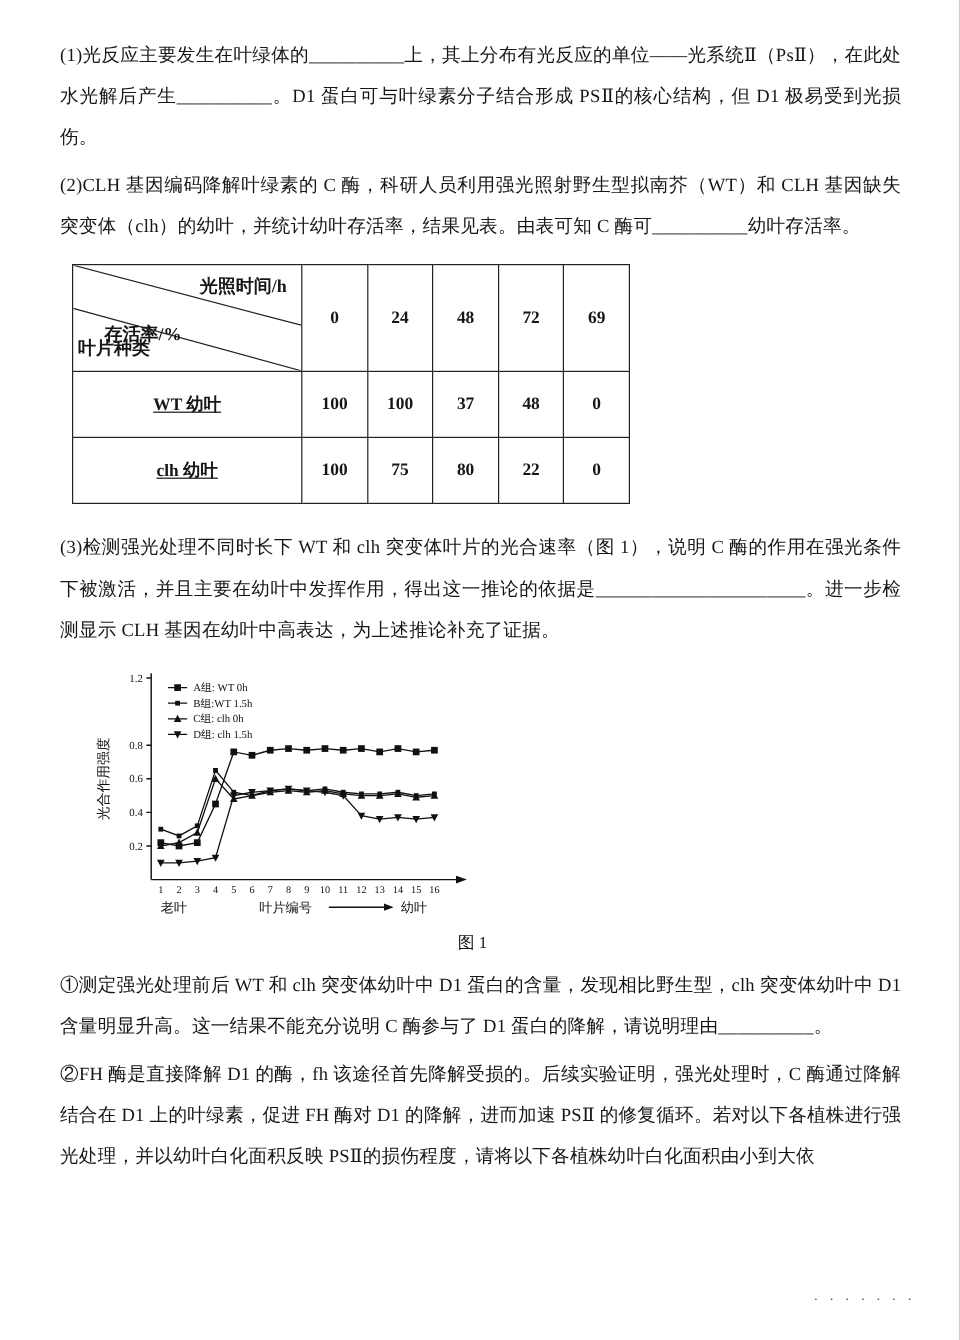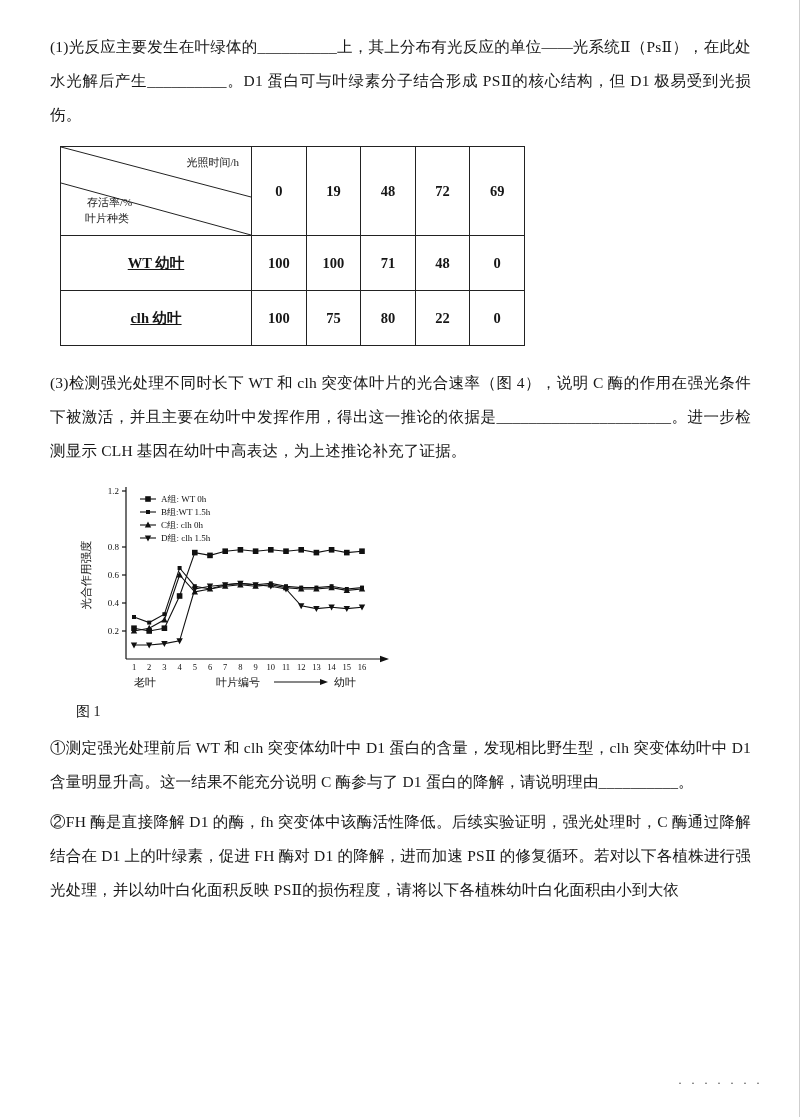--- a/index.html
+++ b/index.html
@@ -7,85 +7,86 @@
   .page{position:relative;width:800px;height:1117px;box-sizing:border-box;padding:30px 48px 20px 50px;border-right:1px solid #cfcfcf;}
   .para{margin:0 0 6px 0;font-size:15.5px;line-height:2.2;text-align:justify;letter-spacing:0.2px;}
   
   table.survival{border-collapse:collapse;margin:14px 0 20px 10px;table-layout:fixed;width:465px;font-weight:bold;font-size:14.5px;}
   table.survival td{border:1px solid #222;text-align:center;vertical-align:middle;padding:0;}
   table.survival tr td:first-child{width:190px;}
   table.survival tr.hdr td{height:88px;}
   table.survival tr.datarow td{height:54px;}
   td.corner{position:relative;overflow:hidden;}
   td.corner svg{position:absolute;left:0;top:0;width:100%;height:100%;}
-  td.corner span{position:absolute;font-size:11px;font-weight:normal;white-space:nowrap;}
+  td.corner span{position:absolute;font-size:15px;font-weight:bold;white-space:nowrap;}
   .c-top{right:12px;top:8px;}
   .c-mid{left:26px;top:48px;}
-  .c-bot{left:24px;bottom:9px;}
+  .c-bot{left:4px;bottom:9px;}
   .row-label{text-decoration:underline;}
   
   .figure{margin:10px 0 10px 26px;width:340px;}
   .figure svg{display:block;}
   .figure svg text{fill:#111;font-family:"Liberation Serif","DejaVu Serif",serif;}
-  .fig-caption{width:330px;text-align:left;font-size:14px;margin-top:2px;}
+  .fig-caption{width:330px;text-align:right;font-size:14px;margin-top:2px;}
   .ax{stroke:#111;stroke-width:1.2;}
   .ln{fill:none;stroke:#111;stroke-width:1.1;}
   .t8{font-size:8.5px;}
   .t9{font-size:9px;}
   .t10{font-size:11px;}
   .t11{font-size:11.5px;}
   
   .cut-dots{position:absolute;right:36px;bottom:26px;font-size:12px;letter-spacing:3px;color:#444;}
 </style>
 </head>
 <body>
 
 <div class="page">
 
   <p class="para">(1)光反应主要发生在叶绿体的__________上，其上分布有光反应的单位——光系统Ⅱ（PsⅡ），在此处水光解后产生__________。D1 蛋白可与叶绿素分子结合形成 PSⅡ的核心结构，但 D1 极易受到光损伤。</p>
 
+  <p class="para">(2)CLH 基因编码降解叶绿素的 C 酶，科研人员利用强光照射野生型拟南芥（WT）和 CLH 基因缺失突变体（clh）的幼叶，并统计幼叶存活率，结果见表。由表可知 C 酶可__________幼叶存活率。</p>
 
   <table class="survival">
     <tbody>
       <tr class="hdr">
         <td class="corner">
           <svg viewBox="0 0 190 88" preserveAspectRatio="none">
             <line x1="0" y1="0" x2="190" y2="50" stroke="#222" stroke-width="1"></line>
             <line x1="0" y1="36" x2="190" y2="88" stroke="#222" stroke-width="1"></line>
           </svg>
           <span class="c-top">光照时间/h</span>
           <span class="c-mid">存活率/%</span>
           <span class="c-bot">叶片种类</span>
         </td>
       <td>0</td>
-          <td>19</td>
+          <td>24</td>
           <td>48</td>
           <td>72</td>
           <td>69</td>
         </tr>
     <tr class="datarow">
           <td><span class="row-label">WT 幼叶</span></td>
           <td>100</td>
           <td>100</td>
-          <td>71</td>
+          <td>37</td>
           <td>48</td>
           <td>0</td>
         </tr>
         <tr class="datarow">
           <td><span class="row-label">clh 幼叶</span></td>
           <td>100</td>
           <td>75</td>
           <td>80</td>
           <td>22</td>
           <td>0</td>
         </tr>
       </tbody>
   </table>
 
-  <p class="para">(3)检测强光处理不同时长下 WT 和 clh 突变体叶片的光合速率（图 4），说明 C 酶的作用在强光条件下被激活，并且主要在幼叶中发挥作用，得出这一推论的依据是______________________。进一步检测显示 CLH 基因在幼叶中高表达，为上述推论补充了证据。</p>
+  <p class="para">(3)检测强光处理不同时长下 WT 和 clh 突变体叶片的光合速率（图 1），说明 C 酶的作用在强光条件下被激活，并且主要在幼叶中发挥作用，得出这一推论的依据是______________________。进一步检测显示 CLH 基因在幼叶中高表达，为上述推论补充了证据。</p>
 
   <div class="figure">
     <svg width="330" height="222" viewBox="0 0 330 222">
         <line x1="50" y1="8" x2="50" y2="180" class="ax"></line>
         <line x1="50" y1="180" x2="306" y2="180" class="ax"></line>
         <polygon points="313,180 304,176.8 304,183.2" fill="#111"></polygon>
         <line x1="46" y1="152" x2="50" y2="152" class="ax"></line>
         <text x="43" y="155" text-anchor="end" class="t9">0.2</text>
         <line x1="46" y1="124" x2="50" y2="124" class="ax"></line>
         <text x="43" y="127" text-anchor="end" class="t9">0.4</text>
@@ -197,17 +198,17 @@
         <line x1="198" y1="203" x2="246" y2="203" class="ax"></line>
         <polygon points="252,203 244,200 244,206" fill="#111"></polygon>
         <text x="258" y="207" class="t10">幼叶</text>
       </svg>
     <div class="fig-caption">图 1</div>
   </div>
 
 
   <p class="para">①测定强光处理前后 WT 和 clh 突变体幼叶中 D1 蛋白的含量，发现相比野生型，clh 突变体幼叶中 D1 含量明显升高。这一结果不能充分说明 C 酶参与了 D1 蛋白的降解，请说明理由__________。</p>
 
-  <p class="para">②FH 酶是直接降解 D1 的酶，fh 突变体中该酶活性降低。后续实验证明，强光处理时，C 酶通过降解结合在 D1 上的叶绿素，促进 FH 酶对 D1 的降解，进而加速 PSⅡ 的修复循环。若对以下各植株进行强光处理，并以幼叶白化面积反映 PSⅡ的损伤程度，请将以下各植株幼叶白化面积由小到大依</p>
+  <p class="para">②FH 酶是直接降解 D1 的酶，fh 该途径首先降解受损的。后续实验证明，强光处理时，C 酶通过降解结合在 D1 上的叶绿素，促进 FH 酶对 D1 的降解，进而加速 PSⅡ 的修复循环。若对以下各植株进行强光处理，并以幼叶白化面积反映 PSⅡ的损伤程度，请将以下各植株幼叶白化面积由小到大依</p>
 
   <div class="cut-dots">· · · · · · ·</div>
 
 </div>
 
 </body></html>

